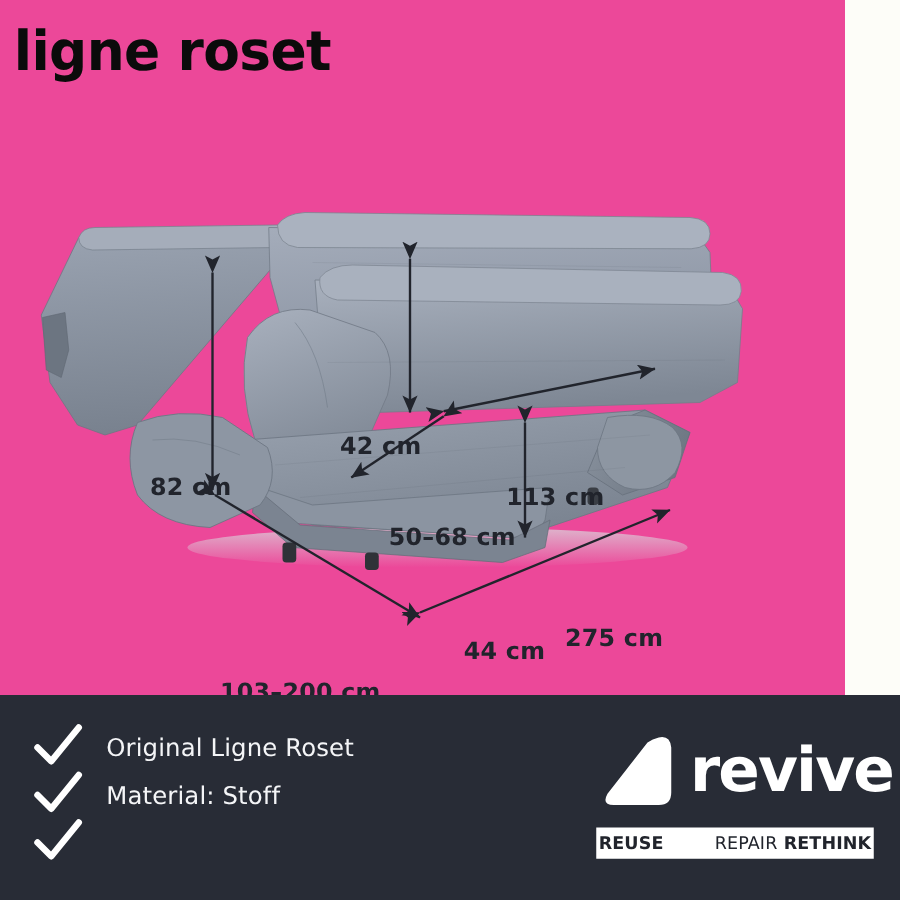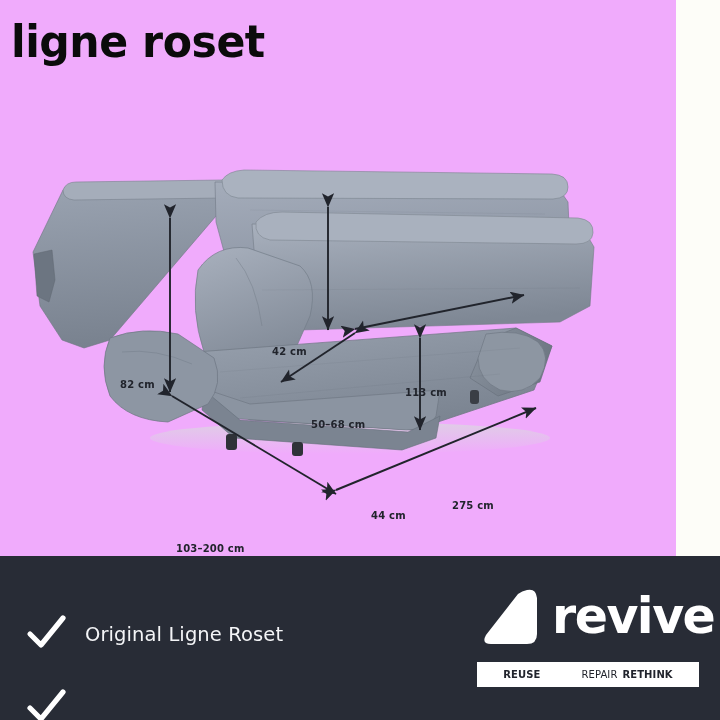--- a/index.html
+++ b/index.html
@@ -10,21 +10,21 @@
     width: 720px;
     height: 720px;
     overflow: hidden;
     background: #fdfdf8;
     font-family: "Liberation Sans", sans-serif;
   }
   #page {
     position: relative;
     width: 676px;
     height: 720px;
-    background: #f0abfc;
+    background: #ec4899;
   }
 
   
   #brand-logo {
     position: absolute;
     left: 11px;
     top: 13px;
     width: 300px;
     height: 58px;
   }
@@ -48,21 +48,21 @@
     width: 720px;
     height: 465px;
   }
   #product-photo svg { display: block; }
 
   
   .dim-label {
     position: absolute;
     font-family: "DejaVu Sans", sans-serif;
     font-weight: 700;
-    font-size: 10px;
+    font-size: 19px;
     color: #21242c;
     white-space: nowrap;
     letter-spacing: 0.2px;
   }
   #dim-height     { left: 120px; top: 289px; }
   #dim-backrest   { left: 272px; top: 256px; }
   #dim-seatwidth  { left: 405px; top: 297px; }
   #dim-seatdepth  { left: 311px; top: 329px; }
   #dim-seatheight { left: 371px; top: 380px; margin-top: 40px; }
   #dim-length     { left: 452px; top: 410px; }
@@ -82,21 +82,20 @@
     position: absolute;
     left: 26px;
     top: 24px;
     width: 380px;
   }
   .feature-row {
     position: relative;
     height: 38px;
     display: flex;
     align-items: center;
-    margin-top: 36px;
   }
   .check-icon {
     position: absolute;
     left: 0;
     top: -3px;
     width: 42px;
     height: 42px;
   }
   .feature-text {
     margin-left: 59px;
@@ -141,21 +140,21 @@
     width: 222px;
     height: 25px;
     background: #ffffff;
     display: flex;
     align-items: center;
     justify-content: center;
     gap: 5px;
   }
   #revive-tagline span {
     font-family: "DejaVu Sans", sans-serif;
-    font-size: 10px;
+    font-size: 14px;
     color: #21242c;
     letter-spacing: 0.1px;
   }
   .tag-bold { font-weight: 700; }
   .tag-reg  { font-weight: 400; margin-left: 36px; }
 </style>
 </head>
 <body>
 
 <div id="page">
@@ -289,20 +288,21 @@
         </span>
         <span class="feature-text">Original Ligne Roset</span>
       </div>
 
       <div class="feature-row">
         <span class="check-icon">
           <svg width="42" height="42" viewBox="0 0 42 42">
             <path d="M4,21 L15,32 L37,5" fill="none" stroke="#ffffff" stroke-width="5.2" stroke-linecap="round" stroke-linejoin="round"></path>
           </svg>
         </span>
+        <span class="feature-text">Material: Stoff</span>
       </div>
 
       <div class="feature-row">
         <span class="check-icon">
           <svg width="42" height="42" viewBox="0 0 42 42">
             <path d="M4,21 L15,32 L37,5" fill="none" stroke="#ffffff" stroke-width="5.2" stroke-linecap="round" stroke-linejoin="round"></path>
           </svg>
         </span>
       </div>
 

